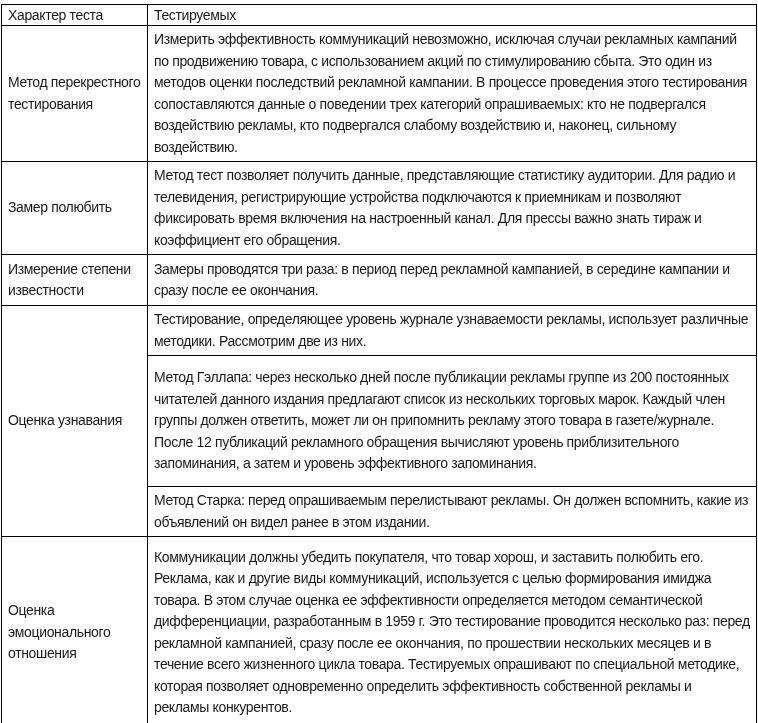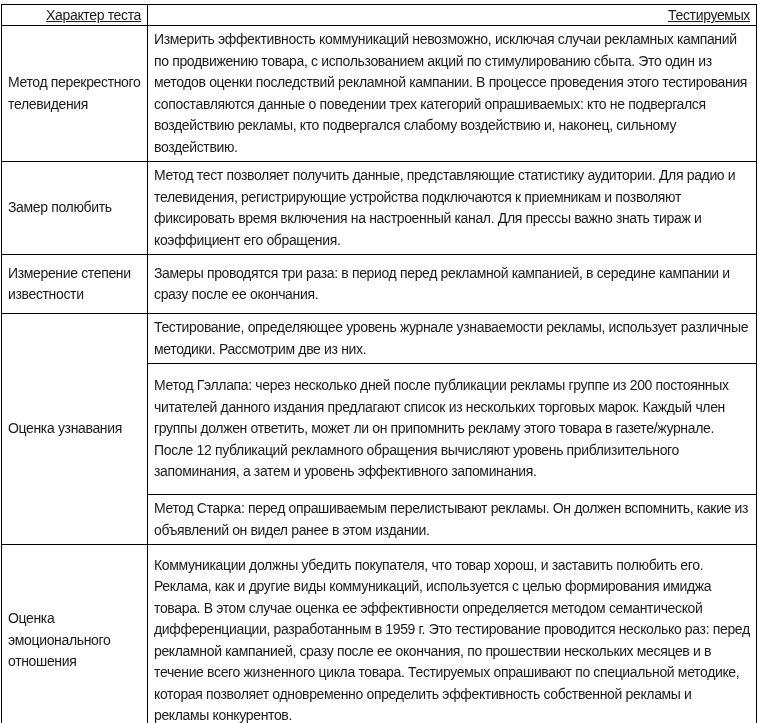--- a/index.html
+++ b/index.html
@@ -14,48 +14,48 @@
     letter-spacing: -0.35px;
   }
   td, th {
     border: 1px solid #000;
     vertical-align: middle;
     padding: 0 6px;
     line-height: 21.5px;
     text-align: left;
     font-weight: normal;
   }
-  th { text-align: right; height: 20px; line-height: 20px; text-decoration: underline; }
+  th { text-align: left; height: 20px; line-height: 20px; }
   col.c1 { width: 146px; }
   .pad { padding-top: 3px; padding-bottom: 3px; }
 </style>
 </head>
 <body>
 
 <table>
   <colgroup>
       <col class="c1">
       <col>
     </colgroup>
   <thead>
     <tr>
       <th>Характер теста</th>
       <th>Тестируемых</th>
     </tr>
   </thead>
   <tbody>
     <tr style="height:132px">
-      <td>Метод перекрестного телевидения</td>
+      <td>Метод перекрестного тестирования</td>
       <td class="pad">Измерить эффективность коммуникаций невозможно, исключая случаи рекламных кампаний по продвижению товара, с использованием акций по стимулированию сбыта. Это один из методов оценки последствий рекламной кампании. В процессе проведения этого тестирования сопоставляются данные о поведении трех категорий опрашиваемых: кто не подвергался воздействию рекламы, кто подвергался слабому воздействию и, наконец, сильному воздействию.</td>
     </tr>
     <tr style="height:86px">
       <td>Замер полюбить</td>
       <td class="pad">Метод тест позволяет получить данные, представляющие статистику аудитории. Для радио и телевидения, регистрирующие устройства подключаются к приемникам и позволяют фиксировать время включения на настроенный канал. Для прессы важно знать тираж и коэффициент его обращения.</td>
     </tr>
-    <tr style="height:59px">
+    <tr style="height:51px">
       <td>Измерение степени известности</td>
       <td class="pad">Замеры проводятся три раза: в период перед рекламной кампанией, в середине кампании и сразу после ее окончания.</td>
     </tr>
     <tr style="height:42px">
       <td rowspan="3">Оценка узнавания</td>
       <td class="pad">Тестирование, определяющее уровень журнале узнаваемости рекламы, использует различные методики. Рассмотрим две из них.</td>
     </tr>
     <tr style="height:131px">
       <td class="pad">Метод Гэллапа: через несколько дней после публикации рекламы группе из 200 постоянных читателей данного издания предлагают список из нескольких торговых марок. Каждый член группы должен ответить, может ли он припомнить рекламу этого товара в газете/журнале. После 12 публикаций рекламного обращения вычисляют уровень приблизительного запоминания, а затем и уровень эффективного запоминания.</td>
     </tr>

